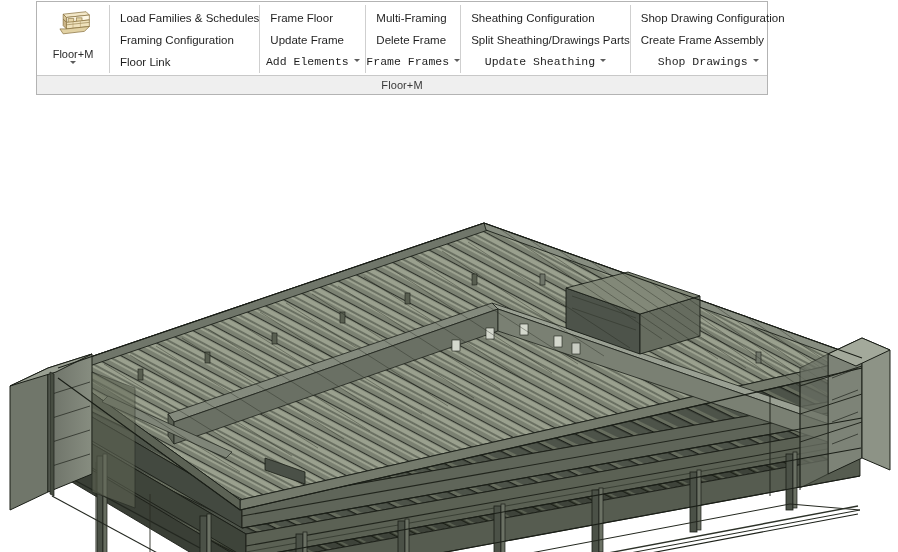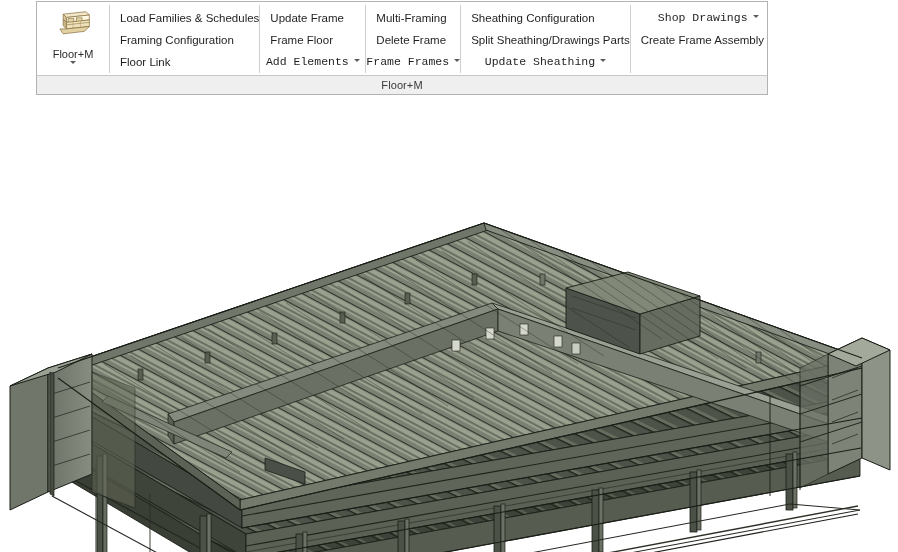--- a/index.html
+++ b/index.html
@@ -168,22 +168,22 @@
 
     <div class="btn-col c1">
       <div class="txt-btn">Load Families &amp; Schedules</div>
       <div class="txt-btn">Framing Configuration</div>
       <div class="txt-btn">Floor Link</div>
     </div>
 
     <div class="vsep"></div>
 
     <div class="btn-col c2">
+      <div class="txt-btn">Frame Floor</div>
       <div class="txt-btn">Update Frame</div>
-      <div class="txt-btn">Frame Floor</div>
       <div class="txt-btn center"><span>Add Elements</span><span class="dd-caret"></span></div>
     </div>
 
     <div class="vsep"></div>
 
     <div class="btn-col c3">
       <div class="txt-btn">Multi-Framing</div>
       <div class="txt-btn">Delete Frame</div>
       <div class="txt-btn center"><span>Frame Frames</span><span class="dd-caret"></span></div>
     </div>
@@ -192,22 +192,23 @@
 
     <div class="btn-col c4">
       <div class="txt-btn">Sheathing Configuration</div>
       <div class="txt-btn">Split Sheathing/Drawings Parts</div>
       <div class="txt-btn center"><span>Update Sheathing</span><span class="dd-caret"></span></div>
     </div>
 
     <div class="vsep"></div>
 
     <div class="btn-col c5">
+      <div class="txt-btn">Shop Drawing Configuration</div>
+      <div class="txt-btn">Create Frame Assembly</div>
       <div class="txt-btn center"><span>Shop Drawings</span><span class="dd-caret"></span></div>
-      <div class="txt-btn">Create Frame Assembly</div>
     </div>
 
   </div>
 
   <div id="ribbon-footer">Floor+M</div>
 </div>
 
 <div id="model-view">
   <svg id="model-svg" width="898" height="456" viewBox="0 0 898 456" xmlns="http://www.w3.org/2000/svg">
     <defs>

